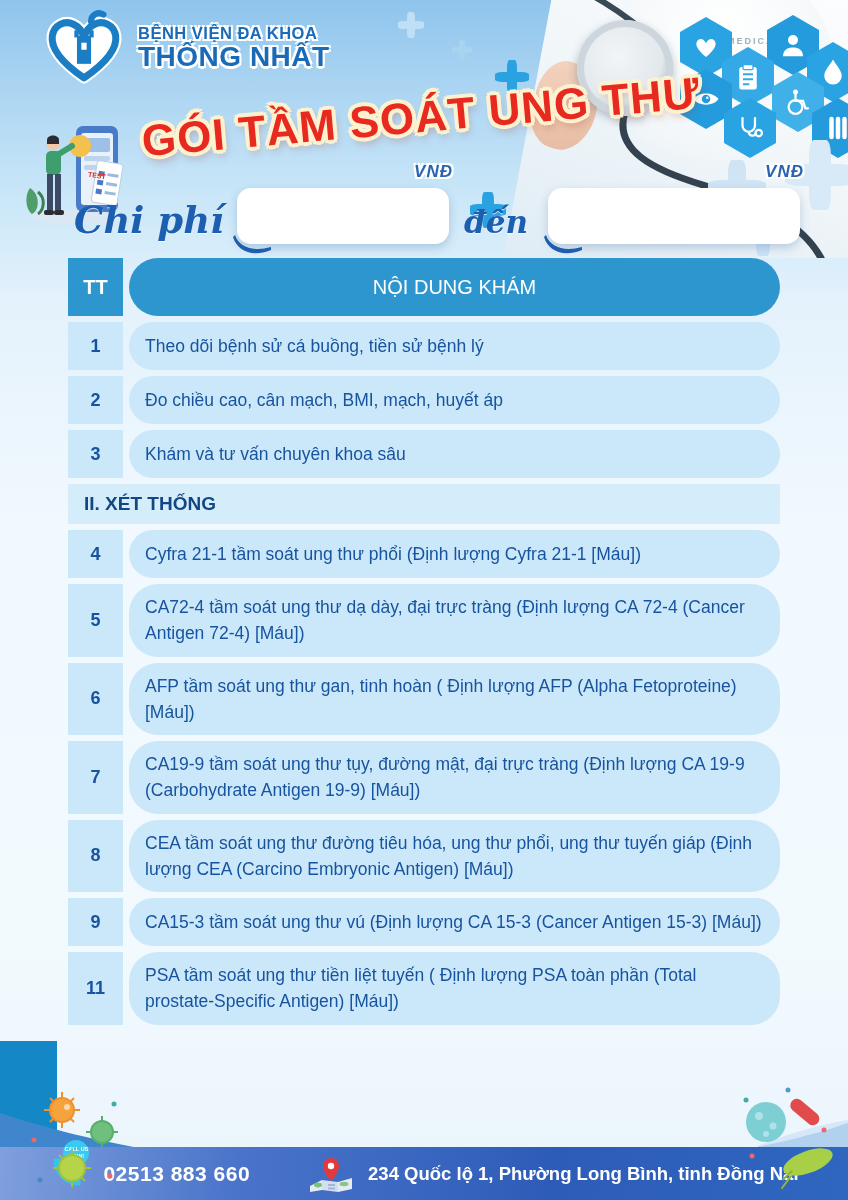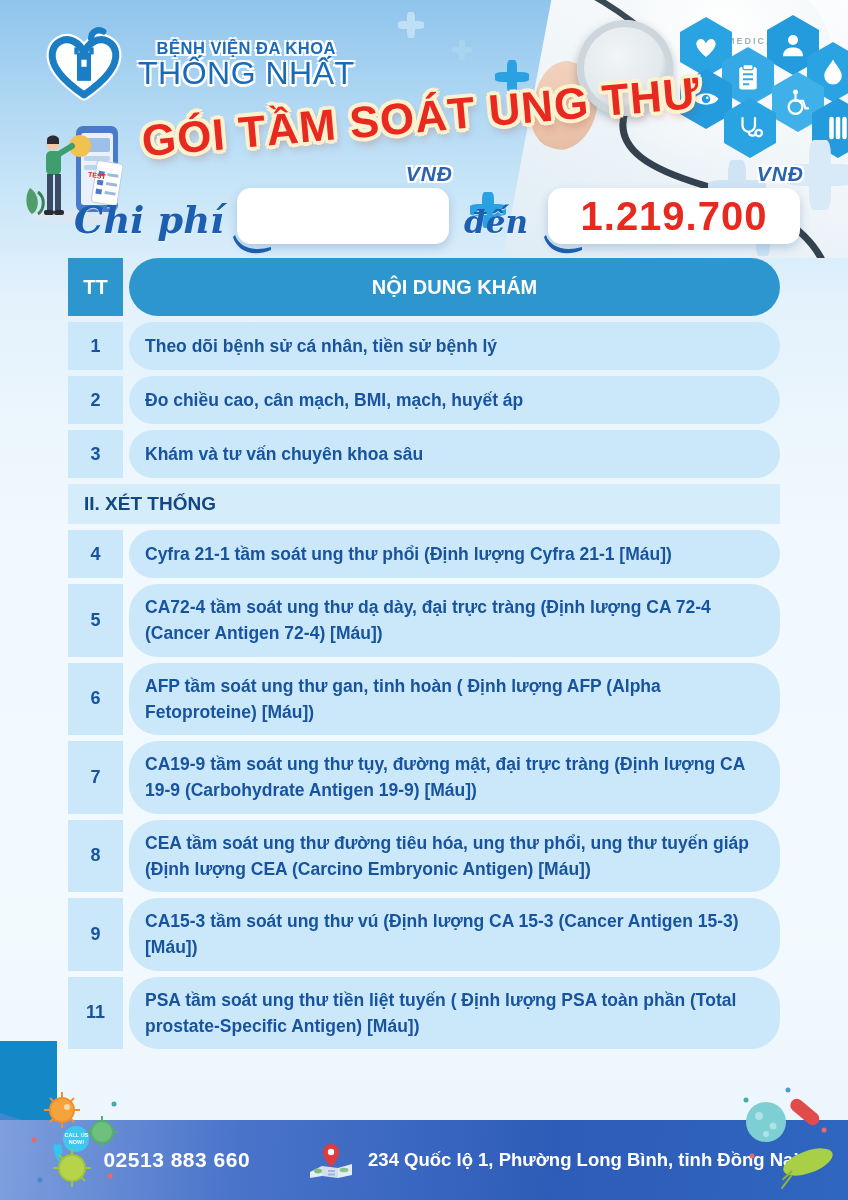--- a/index.html
+++ b/index.html
@@ -21,61 +21,61 @@
     box-shadow:0 4px 10px rgba(60,80,95,.35), inset 0 0 0 7px #cdd6dc;}
   .hand{position:absolute;left:30px;top:62px;width:64px;height:88px;background:linear-gradient(160deg,#f3d4c0,#e6bba2);border-radius:42% 58% 50% 50%;transform:rotate(18deg);}
   .hex{position:absolute;width:52px;height:60px;display:flex;align-items:center;justify-content:center;
     clip-path:polygon(50% 0,100% 25%,100% 75%,50% 100%,0 75%,0 25%);}
   .hex svg{width:30px;height:30px;}
   .medical{position:absolute;color:#9fb2bd;font-size:9px;letter-spacing:2px;font-weight:bold;}
   .plus{position:absolute;}
   .plus::before,.plus::after{content:'';position:absolute;background:var(--c);border-radius:22%;}
   .plus::before{left:34%;top:0;width:32%;height:100%;}
   .plus::after{top:34%;left:0;height:32%;width:100%;}
-  .logo{position:absolute;left:40px;top:26px;display:flex;align-items:center;gap:10px;z-index:3;text-align:center;}
+  .logo{position:absolute;left:40px;top:9px;display:flex;align-items:center;gap:10px;z-index:3;}
   .logo-text{display:flex;flex-direction:column;line-height:1.05;}
   .brand1{font-size:16.5px;font-weight:800;color:#1a6ab8;letter-spacing:.5px;
     text-shadow:-2px -2px 0 #fff,2px -2px 0 #fff,-2px 2px 0 #fff,2px 2px 0 #fff,0 2px 0 #fff;}
-  .brand2{font-size:32px;font-weight:400;color:#1a6ab8;letter-spacing:.5px;
+  .brand2{font-size:28px;font-weight:700;color:#1a6ab8;letter-spacing:.5px;
     text-shadow:-2px -2px 0 #fff,2px -2px 0 #fff,-2px 2px 0 #fff,2px 2px 0 #fff,0 3px 0 #fff;}
   .title{
     position:absolute;left:128px;top:92px;width:586px;margin:0;text-align:center;z-index:4;
     transform:rotate(-5deg);font-size:44px;font-weight:800;letter-spacing:1px;color:#e8291f;white-space:nowrap;
     text-shadow:-3px -3px 0 #fdf2cf,3px -3px 0 #fdf2cf,-3px 3px 0 #fdf2cf,3px 3px 0 #fdf2cf,
       -4px 0 0 #fdf2cf,4px 0 0 #fdf2cf,0 -4px 0 #fdf2cf,0 4px 0 #fdf2cf,2px 6px 8px rgba(160,50,25,.35);
   }
   .price-row{position:absolute;left:0;top:160px;width:848px;height:100px;z-index:5;}
   .script{font-family:"DejaVu Serif","Liberation Serif",serif;font-style:italic;font-weight:bold;color:#1c5fb0;position:absolute;
     text-shadow:0 1px 0 rgba(255,255,255,.7);}
   .script.s1{left:74px;top:38px;font-size:37px;}
   .script.s2{left:464px;top:44px;font-size:31px;}
   .bubble{position:absolute;top:28px;height:56px;background:#ffffff;border-radius:14px;
     box-shadow:0 4px 10px rgba(40,90,150,.25);display:flex;align-items:center;justify-content:center;}
   .bubble.b1{left:237px;width:212px;}
   .bubble.b2{left:548px;width:252px;}
   .amount{font-size:40px;font-weight:800;color:#e8291f;letter-spacing:1px;}
-  .vnd{position:absolute;right:-4px;top:-26px;font-size:21px;font-weight:800;font-style:italic;color:#2a63b0;letter-spacing:1px;
+  .vnd{position:absolute;right:-4px;top:-26px;font-size:17px;font-weight:800;font-style:italic;color:#2a63b0;letter-spacing:1px;
     text-shadow:-2px -2px 0 #fff,2px -2px 0 #fff,-2px 2px 0 #fff,2px 2px 0 #fff;}
   .tail{position:absolute;left:-4px;bottom:-13px;}
   .illus{position:absolute;left:20px;top:-42px;}
   .test-label{position:absolute;left:88px;top:12px;font-size:7px;font-weight:bold;color:#e8291f;transform:rotate(8deg);}
   
   .content{position:absolute;left:68px;top:258px;width:712px;display:flex;flex-direction:column;gap:6px;z-index:2;}
   .trow{display:flex;gap:6px;}
   .tt-cell{width:55px;flex:0 0 55px;display:flex;align-items:center;justify-content:center;
     background:#cbe8fa;color:#17539e;font-weight:bold;font-size:18px;}
-  .ct-cell{flex:1;display:flex;align-items:center;background:#cbe8fa;color:#17539e;font-weight:bold;
+  .ct-cell{flex:1;display:flex;align-items:center;background:#cbe8fa;color:#17539e;font-weight:normal;
     font-size:17.5px;line-height:1.5;padding:10px 16px;border-radius:29px;}
   .thead .tt-cell{background:#2e96ce;color:#ffffff;font-size:20px;min-height:58px;}
   .thead .ct-cell{background:#2e96ce;color:#ffffff;font-size:20px;justify-content:center;text-align:center;}
   .section-row{background:#d5edfb;color:#124785;font-weight:bold;font-size:19px;padding:9px 16px;min-height:22px;display:flex;align-items:center;}
   .data-row .tt-cell,.data-row .ct-cell{min-height:28px;}
   
   .bottom-waves{position:absolute;left:0;bottom:0;z-index:1;}
-  .footer{position:absolute;left:0;bottom:0;width:848px;height:80px;z-index:3;
+  .footer{position:absolute;left:0;bottom:0;width:848px;height:53px;z-index:3;
     background:linear-gradient(95deg,#7f9fdd 0%,#4a74ca 28%,#2d5cb8 65%,#2f66c0 100%);
     display:flex;align-items:center;justify-content:center;gap:14px;color:#ffffff;}
   .footer .phone-num{font-size:21px;font-weight:bold;letter-spacing:.5px;margin-right:44px;}
   .footer .address{font-size:18.5px;font-weight:bold;}
   .phone-wrap{position:relative;width:40px;height:40px;}
   .badge{position:absolute;left:14px;top:-14px;width:26px;height:26px;border-radius:50%;background:#3cc9f0;
     color:#fff;font-size:5.5px;font-weight:bold;display:flex;align-items:center;justify-content:center;text-align:center;line-height:1.2;}
   .viruses{position:absolute;bottom:0;z-index:4;}
 </style>
 </head>
@@ -217,38 +217,37 @@
         <span class="vnd">VNĐ</span>
         <svg class="tail" width="40" height="22" viewBox="0 0 40 22">
           <path d="M2 0 C6 12 20 17 38 12 L38 15 C18 23 4 15 0 2 Z" fill="#1d5fae"></path>
         </svg>
       </div>
 
       <span class="script s2">đến</span>
 
       <div class="bubble b2">
         <span class="vnd">VNĐ</span>
-        <span class="amount">1.219.700</span>
         <svg class="tail" width="40" height="22" viewBox="0 0 40 22">
           <path d="M2 0 C6 12 20 17 38 12 L38 15 C18 23 4 15 0 2 Z" fill="#1d5fae"></path>
         </svg>
       </div>
     </div>
   </div>
 
   <div class="content">
     <div class="trow thead">
       <div class="tt-cell">TT</div>
       <div class="ct-cell">NỘI DUNG KHÁM</div>
     </div>
 
 
     <div class="trow data-row">
       <div class="tt-cell">1</div>
-      <div class="ct-cell">Theo dõi bệnh sử cá nhân, tiền sử bệnh lý</div>
+      <div class="ct-cell">Theo dõi bệnh sử cá buồng, tiền sử bệnh lý</div>
     </div>
     <div class="trow data-row">
       <div class="tt-cell">2</div>
       <div class="ct-cell">Đo chiều cao, cân mạch, BMI, mạch, huyết áp</div>
     </div>
     <div class="trow data-row">
       <div class="tt-cell">3</div>
       <div class="ct-cell">Khám và tư vấn chuyên khoa sâu</div>
     </div>
 

